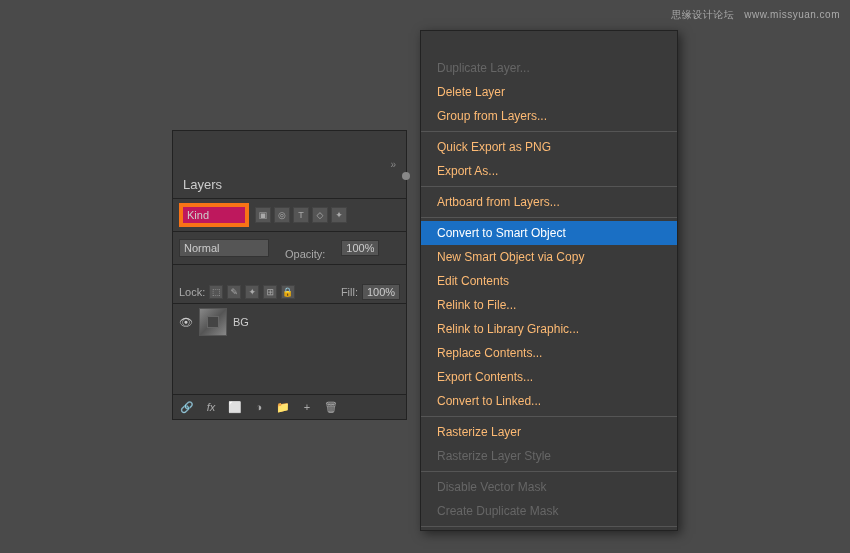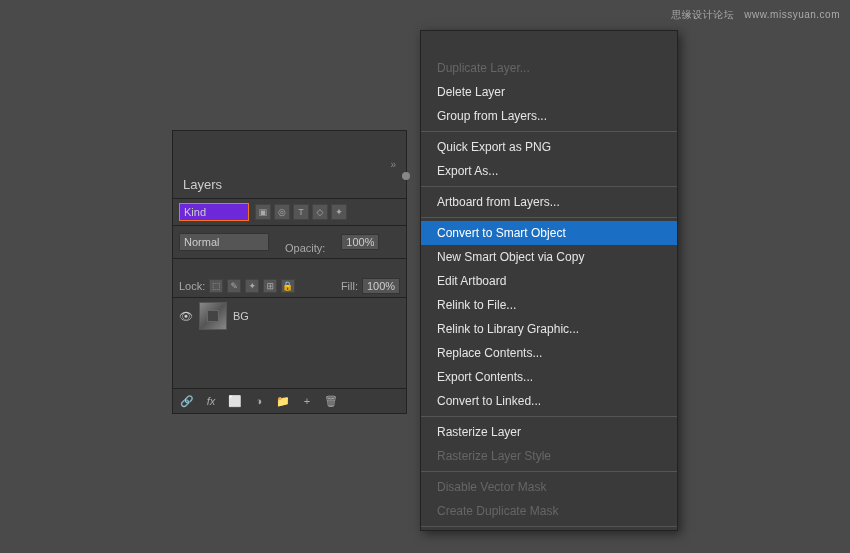--- a/index.html
+++ b/index.html
@@ -57,22 +57,22 @@
     .layers-filter-bar {
       background: #3c3c3c;
       padding: 4px 6px;
       display: flex;
       align-items: center;
       gap: 4px;
       border-bottom: 1px solid #222;
     }
 
     .filter-dropdown {
-      background: #6d28d9;
-      border: 1px solid #f97316;
+      background: #be185d;
+      border: 4px solid #f97316;
       color: #ccc;
       font-size: 11px;
       padding: 2px 4px;
       width: 70px;
       appearance: none;
       cursor: pointer;
     }
 
     .filter-icons {
       display: flex;
@@ -242,21 +242,21 @@
       width: 258px;
       background: #3a3a3a;
       border: 1px solid #222;
       box-shadow: 3px 3px 10px rgba(0,0,0,0.5);
       z-index: 100;
     }
 
     .menu-item {
       padding: 5px 16px;
       font-size: 12px;
-      color: #e5e5e5;
+      color: #fdba74;
       cursor: pointer;
       white-space: nowrap;
       display: block;
     }
 
     .menu-item.active {
       background: #1a6fc4;
       color: #fff;
     }
 
@@ -363,21 +363,21 @@
 
   <div class="menu-item">Quick Export as PNG</div>
   <div class="menu-item">Export As...</div>
   <div class="menu-separator"></div>
 
   <div class="menu-item">Artboard from Layers...</div>
   <div class="menu-separator"></div>
 
   <div class="menu-item active">Convert to Smart Object</div>
   <div class="menu-item">New Smart Object via Copy</div>
-  <div class="menu-item">Edit Artboard</div>
+  <div class="menu-item">Edit Contents</div>
   <div class="menu-item">Relink to File...</div>
   <div class="menu-item">Relink to Library Graphic...</div>
   <div class="menu-item">Replace Contents...</div>
   <div class="menu-item">Export Contents...</div>
   <div class="menu-item">Convert to Linked...</div>
   <div class="menu-separator"></div>
 
   <div class="menu-item">Rasterize Layer</div>
   <div class="menu-item disabled">Rasterize Layer Style</div>
   <div class="menu-separator"></div>

